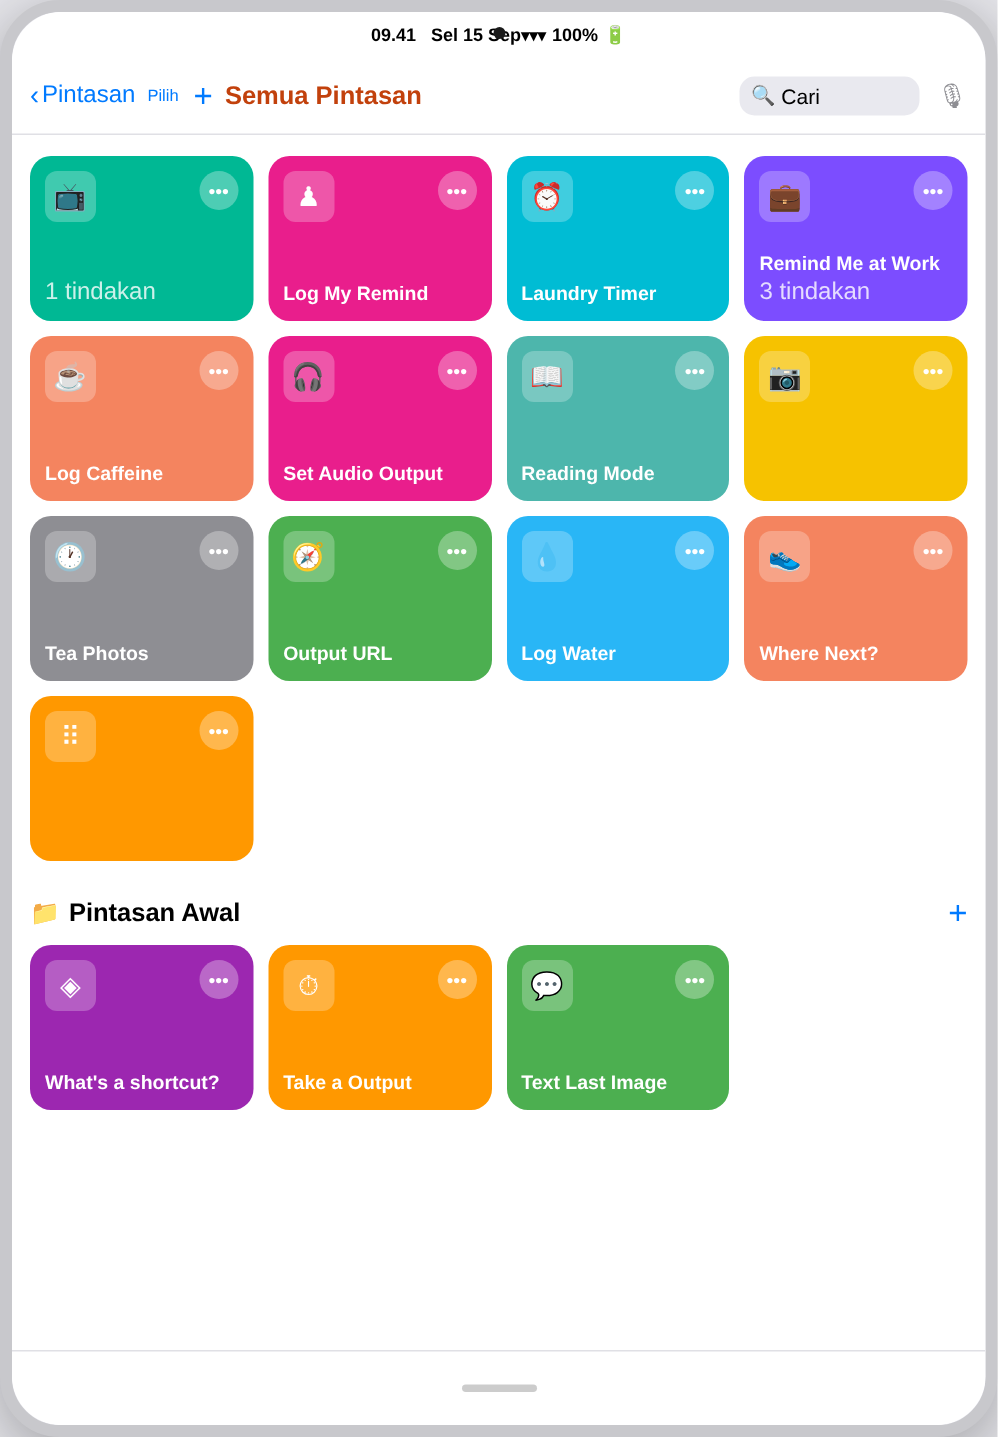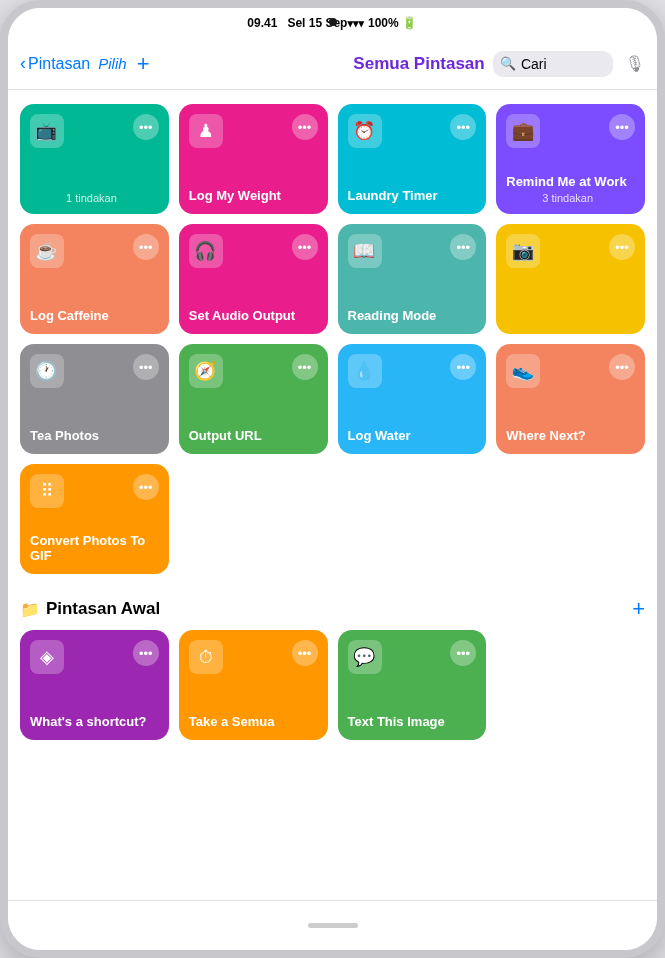--- a/index.html
+++ b/index.html
@@ -77,36 +77,35 @@
       display: flex;
       align-items: center;
       color: #007aff;
       font-size: 16px;
       gap: 2px;
       cursor: pointer;
     }
     .nav-back-chevron { font-size: 18px; }
     .nav-pilih {
       color: #007aff;
-      font-size: 15px;
-      cursor: pointer;
-      font-style: italic;
+      font-size: 11px;
+      cursor: pointer;
     }
     .nav-add {
       color: #007aff;
       font-size: 22px;
       cursor: pointer;
       margin-left: 2px;
     }
     .nav-title {
       flex: 1;
-      text-align: right;
+      text-align: left;
       font-size: 17px;
       font-weight: 600;
-      color: #6d28d9;
+      color: #c2410c;
     }
     .search-bar {
       display: flex;
       align-items: center;
       background: #e9e9ef;
       border-radius: 10px;
       padding: 5px 8px;
       gap: 4px;
       width: 120px;
     }
@@ -170,23 +169,22 @@
     .card-bottom {}
     .card-title {
       color: white;
       font-size: 13px;
       font-weight: 600;
       line-height: 1.2;
       margin-top: 4px;
     }
     .card-subtitle {
       color: rgba(255,255,255,0.8);
-      font-size: 11px;
+      font-size: 16px;
       margin-top: 2px;
-      margin-left: 36px;
     }
 
     
     .section-header {
       display: flex;
       align-items: center;
       justify-content: space-between;
       padding: 10px 0 8px 0;
     }
     .section-title-wrap {
@@ -269,21 +267,21 @@
             <div class="card-bottom">
               <div class="card-subtitle">1 tindakan</div>
             </div>
           </div>
           <div class="shortcut-card" style="background: rgb(233, 30, 140);">
             <div class="card-top">
               <div class="shortcut-icon shortcut-icon-bg">♟</div>
               <div class="shortcut-menu">•••</div>
             </div>
             <div class="card-bottom">
-              <div class="card-title">Log My Weight</div>
+              <div class="card-title">Log My Remind</div>
             </div>
           </div>
           <div class="shortcut-card" style="background: rgb(0, 188, 212);">
             <div class="card-top">
               <div class="shortcut-icon shortcut-icon-bg">⏰</div>
               <div class="shortcut-menu">•••</div>
             </div>
             <div class="card-bottom">
               <div class="card-title">Laundry Timer</div>
             </div>
@@ -364,23 +362,20 @@
               <div class="shortcut-menu">•••</div>
             </div>
             <div class="card-bottom">
               <div class="card-title">Where Next?</div>
             </div>
           </div>
           <div class="shortcut-card" style="background: rgb(255, 152, 0);">
             <div class="card-top">
               <div class="shortcut-icon shortcut-icon-bg">⠿</div>
               <div class="shortcut-menu">•••</div>
-            </div>
-            <div class="card-bottom">
-              <div class="card-title">Convert Photos To GIF</div>
             </div>
           </div>
         </div>
 
       <div class="section-header">
         <div class="section-title-wrap">
           <span class="section-icon">📁</span>
           <span class="section-title">Pintasan Awal</span>
         </div>
         <span class="section-add">+</span>
@@ -395,30 +390,30 @@
             <div class="card-bottom">
               <div class="card-title">What's a shortcut?</div>
             </div>
           </div>
           <div class="shortcut-card" style="background: rgb(255, 152, 0);">
             <div class="card-top">
               <div class="shortcut-icon shortcut-icon-bg">⏱</div>
               <div class="shortcut-menu">•••</div>
             </div>
             <div class="card-bottom">
-              <div class="card-title">Take a Semua</div>
+              <div class="card-title">Take a Output</div>
             </div>
           </div>
           <div class="shortcut-card" style="background: rgb(76, 175, 80);">
             <div class="card-top">
               <div class="shortcut-icon shortcut-icon-bg">💬</div>
               <div class="shortcut-menu">•••</div>
             </div>
             <div class="card-bottom">
-              <div class="card-title">Text This Image</div>
+              <div class="card-title">Text Last Image</div>
             </div>
           </div>
         </div>
     </div>
 
     <div class="bottom-bar">
       <div class="home-indicator"></div>
     </div>
   </div>
 </div>

